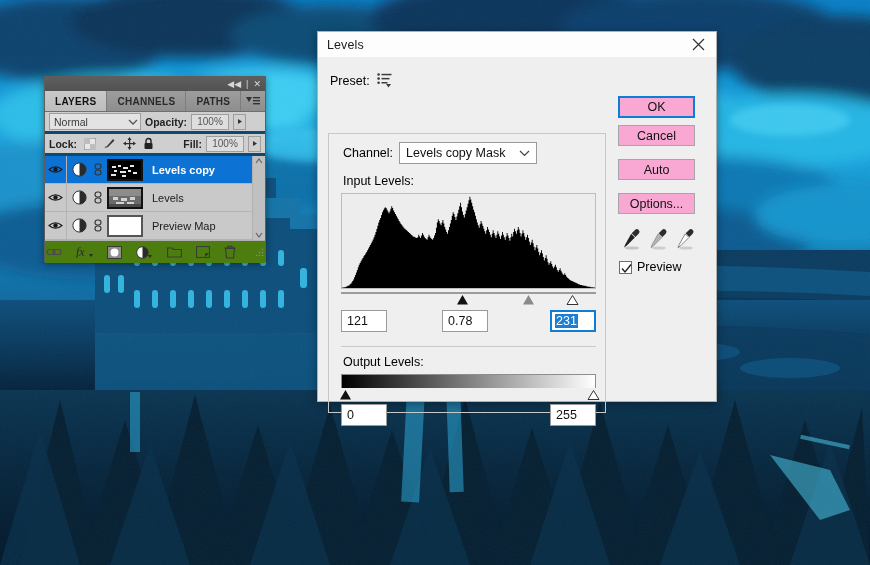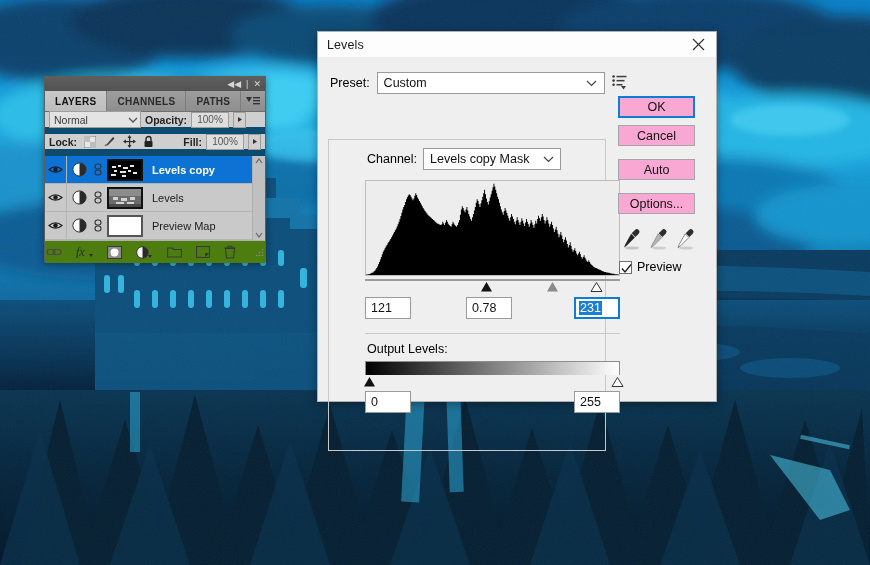--- a/index.html
+++ b/index.html
@@ -48,24 +48,23 @@
     height: 22px; display: flex; align-items: center;
     padding: 0 4px 0 6px; font-size: 12.5px; color: #111;
   }
   .combo .cv { flex: 1; white-space: nowrap; overflow: hidden; }
   .combo .chev { width: 16px; display: flex; align-items: center; justify-content: center; }
   #preset-combo { width: 228px; }
   .preset-menu-icon { width: 16px; height: 18px; cursor: pointer; }
 
   
   .groupbox {
-    position: absolute; left: 10px; top: 81px;
-    width: 278px; height: 312px;
+    position: absolute; left: 10px; top: 75px;
+    width: 278px; height: 280px;
     border: 1px solid #c8c8c8;
-    padding-left: 24px;
   }
   .gb-inner { padding: 16px 12px 0 12px; }
 
   .channel-row { display: flex; align-items: center; gap: 6px; margin: -8px 0 10px 2px; }
   #channel-combo { width: 138px; }
 
   .sec-label { font-size: 12.5px; margin: 0 0 5px 2px; }
 
   
   .hist-box {
@@ -160,21 +159,21 @@
     background: linear-gradient(to bottom, #c9c9c9, #bdbdbd);
     color: #111;
   }
   .lp-menu {
     margin-left: auto; display: flex; align-items: center;
     padding: 0 5px; cursor: pointer;
   }
   .lp-row1, .lp-row2 {
     height: 22px; display: flex; align-items: center;
     padding: 0 4px; gap: 4px;
-    background: #cfcfcf; border-bottom: 7px solid #0c4a6e;
+    background: #cfcfcf; border-bottom: 3px solid #0c4a6e;
   }
   .blend-combo {
     width: 92px; height: 17px; background: #e3e3e3;
     border: 1px solid #9e9e9e; display: flex; align-items: center;
     padding: 0 2px 0 4px; font-size: 10.5px; color: #3a3a3a;
   }
   .blend-combo .cv { flex: 1; }
   .lbl { font-size: 10.5px; font-weight: bold; color: #222; }
   .numbox {
     width: 38px; height: 16px; background: #dedede;
@@ -673,28 +672,20 @@
       <svg width="13" height="13" viewBox="0 0 13 13">
         <path d="M1 1 L12 12 M12 1 L1 12" stroke="#333" stroke-width="1.2"></path>
       </svg>
     </div>
   </div>
 
   <div class="dlg-body">
 
     <div class="preset-row">
       <span class="preset-label">Preset:</span>
-      <div class="combo" id="preset-combo">
-        <span class="cv">Custom</span>
-        <span class="chev">
-          <svg width="11" height="7" viewBox="0 0 11 7">
-              <path d="M1 1 L5.5 5.5 L10 1" stroke="#444" fill="none" stroke-width="1.2"></path>
-            </svg>
-        </span>
-      </div>
       <span class="preset-menu-icon">
         <svg width="16" height="16" viewBox="0 0 16 16">
           <g fill="#3d3d3d">
             <circle cx="1.6" cy="2.5" r="1.3"></circle>
               <rect x="4.5" y="1.8" width="10" height="1.5"></rect>
             <circle cx="1.6" cy="6.6" r="1.3"></circle>
               <rect x="4.5" y="5.9" width="8" height="1.5"></rect>
             <circle cx="1.6" cy="10.7" r="1.3"></circle>
               <rect x="4.5" y="10" width="6" height="1.5"></rect>
           </g>
@@ -711,20 +702,21 @@
           <div class="combo" id="channel-combo">
             <span class="cv">Levels copy Mask</span>
             <span class="chev">
               <svg width="11" height="7" viewBox="0 0 11 7">
                   <path d="M1 1 L5.5 5.5 L10 1" stroke="#444" fill="none" stroke-width="1.2"></path>
                 </svg>
             </span>
           </div>
         </div>
 
+        <div class="sec-label">Input Levels:</div>
 
         <div class="hist-box">
           <svg id="hist-svg" viewBox="0 0 256 100" preserveAspectRatio="none">
               <path d="M0,100 L0.00,99.54 L0.94,99.54 L0.94,99.54 L1.88,99.54 L1.88,99.08 L2.82,99.08 L2.82,99.08 L3.76,99.08 L3.76,98.63 L4.71,98.63 L4.71,98.17 L5.65,98.17 L5.65,97.71 L6.59,97.71 L6.59,97.25 L7.53,97.25 L7.53,96.34 L8.47,96.34 L8.47,95.42 L9.41,95.42 L9.41,94.05 L10.35,94.05 L10.35,92.68 L11.29,92.68 L11.29,90.85 L12.24,90.85 L12.24,88.56 L13.18,88.56 L13.18,86.27 L14.12,86.27 L14.12,83.53 L15.06,83.53 L15.06,80.78 L16.00,80.78 L16.00,78.04 L16.94,78.04 L16.94,75.29 L17.88,75.29 L17.88,73.46 L18.82,73.46 L18.82,71.63 L19.76,71.63 L19.76,69.80 L20.71,69.80 L20.71,67.97 L21.65,67.97 L21.65,66.14 L22.59,66.14 L22.59,64.77 L23.53,64.77 L23.53,63.40 L24.47,63.40 L24.47,61.57 L25.41,61.57 L25.41,59.74 L26.35,59.74 L26.35,57.91 L27.29,57.91 L27.29,56.08 L28.24,56.08 L28.24,54.25 L29.18,54.25 L29.18,52.42 L30.12,52.42 L30.12,50.58 L31.06,50.58 L31.06,48.30 L32.00,48.30 L32.00,46.01 L32.94,46.01 L32.94,43.26 L33.88,43.26 L33.88,40.52 L34.82,40.52 L34.82,37.32 L35.76,37.32 L35.76,33.66 L36.71,33.66 L36.71,30.45 L37.65,30.45 L37.65,27.71 L38.59,27.71 L38.59,25.42 L39.53,25.42 L39.53,22.22 L40.47,22.22 L40.47,19.47 L41.41,19.47 L41.41,17.18 L42.35,17.18 L42.35,15.35 L43.29,15.35 L43.29,13.98 L44.24,13.98 L44.24,14.90 L45.18,14.90 L45.18,16.73 L46.12,16.73 L46.12,18.56 L47.06,18.56 L47.06,20.39 L48.00,20.39 L48.00,18.56 L48.94,18.56 L48.94,15.81 L49.88,15.81 L49.88,13.07 L50.82,13.07 L50.82,14.90 L51.76,14.90 L51.76,17.64 L52.71,17.64 L52.71,19.47 L53.65,19.47 L53.65,21.30 L54.59,21.30 L54.59,23.13 L55.53,23.13 L55.53,24.96 L56.47,24.96 L56.47,26.79 L57.41,26.79 L57.41,28.62 L58.35,28.62 L58.35,30.45 L59.29,30.45 L59.29,31.83 L60.24,31.83 L60.24,33.20 L61.18,33.20 L61.18,34.57 L62.12,34.57 L62.12,35.94 L63.06,35.94 L63.06,36.86 L64.00,36.86 L64.00,37.77 L64.94,37.77 L64.94,38.69 L65.88,38.69 L65.88,39.60 L66.82,39.60 L66.82,40.52 L67.76,40.52 L67.76,41.43 L68.71,41.43 L68.71,42.35 L69.65,42.35 L69.65,43.26 L70.59,43.26 L70.59,44.18 L71.53,44.18 L71.53,45.09 L72.47,45.09 L72.47,45.55 L73.41,45.55 L73.41,46.01 L74.35,46.01 L74.35,46.47 L75.29,46.47 L75.29,46.92 L76.24,46.92 L76.24,46.01 L77.18,46.01 L77.18,43.26 L78.12,43.26 L78.12,45.09 L79.06,45.09 L79.06,46.92 L80.00,46.92 L80.00,44.18 L80.94,44.18 L80.94,41.43 L81.88,41.43 L81.88,43.26 L82.82,43.26 L82.82,45.55 L83.76,45.55 L83.76,46.92 L84.71,46.92 L84.71,47.84 L85.65,47.84 L85.65,48.75 L86.59,48.75 L86.59,46.01 L87.53,46.01 L87.53,43.26 L88.47,43.26 L88.47,45.09 L89.41,45.09 L89.41,46.92 L90.35,46.92 L90.35,47.84 L91.29,47.84 L91.29,48.75 L92.24,48.75 L92.24,46.92 L93.18,46.92 L93.18,44.18 L94.12,44.18 L94.12,41.43 L95.06,41.43 L95.06,35.94 L96.00,35.94 L96.00,30.45 L96.94,30.45 L96.94,26.79 L97.88,26.79 L97.88,28.62 L98.82,28.62 L98.82,31.37 L99.76,31.37 L99.76,33.20 L100.71,33.20 L100.71,30.45 L101.65,30.45 L101.65,27.71 L102.59,27.71 L102.59,31.37 L103.53,31.37 L103.53,35.03 L104.47,35.03 L104.47,37.77 L105.41,37.77 L105.41,40.52 L106.35,40.52 L106.35,42.35 L107.29,42.35 L107.29,38.69 L108.24,38.69 L108.24,35.03 L109.18,35.03 L109.18,31.37 L110.12,31.37 L110.12,27.71 L111.06,27.71 L111.06,23.13 L112.00,23.13 L112.00,19.47 L112.94,19.47 L112.94,21.30 L113.88,21.30 L113.88,24.50 L114.82,24.50 L114.82,27.71 L115.76,27.71 L115.76,24.05 L116.71,24.05 L116.71,20.39 L117.65,20.39 L117.65,16.73 L118.59,16.73 L118.59,13.07 L119.53,13.07 L119.53,9.41 L120.47,9.41 L120.47,13.98 L121.41,13.98 L121.41,18.56 L122.35,18.56 L122.35,22.22 L123.29,22.22 L123.29,24.96 L124.24,24.96 L124.24,21.30 L125.18,21.30 L125.18,17.64 L126.12,17.64 L126.12,13.98 L127.06,13.98 L127.06,10.32 L128.00,10.32 L128.00,6.66 L128.94,6.66 L128.94,3.00 L129.88,3.00 L129.88,5.75 L130.82,5.75 L130.82,9.41 L131.76,9.41 L131.76,13.07 L132.71,13.07 L132.71,16.73 L133.65,16.73 L133.65,19.47 L134.59,19.47 L134.59,23.13 L135.53,23.13 L135.53,26.79 L136.47,26.79 L136.47,30.45 L137.41,30.45 L137.41,33.20 L138.35,33.20 L138.35,35.94 L139.29,35.94 L139.29,32.28 L140.24,32.28 L140.24,28.62 L141.18,28.62 L141.18,31.37 L142.12,31.37 L142.12,34.11 L143.06,34.11 L143.06,36.86 L144.00,36.86 L144.00,39.60 L144.94,39.60 L144.94,42.35 L145.88,42.35 L145.88,38.69 L146.82,38.69 L146.82,35.03 L147.76,35.03 L147.76,37.77 L148.71,37.77 L148.71,40.52 L149.65,40.52 L149.65,43.26 L150.59,43.26 L150.59,46.01 L151.53,46.01 L151.53,42.35 L152.47,42.35 L152.47,38.69 L153.41,38.69 L153.41,41.43 L154.35,41.43 L154.35,44.18 L155.29,44.18 L155.29,46.92 L156.24,46.92 L156.24,43.26 L157.18,43.26 L157.18,39.60 L158.12,39.60 L158.12,42.35 L159.06,42.35 L159.06,45.09 L160.00,45.09 L160.00,47.84 L160.94,47.84 L160.94,44.18 L161.88,44.18 L161.88,40.52 L162.82,40.52 L162.82,43.26 L163.76,43.26 L163.76,46.01 L164.71,46.01 L164.71,48.75 L165.65,48.75 L165.65,45.09 L166.59,45.09 L166.59,41.43 L167.53,41.43 L167.53,44.18 L168.47,44.18 L168.47,46.92 L169.41,46.92 L169.41,49.67 L170.35,49.67 L170.35,46.01 L171.29,46.01 L171.29,42.35 L172.24,42.35 L172.24,45.09 L173.18,45.09 L173.18,40.52 L174.12,40.52 L174.12,36.86 L175.06,36.86 L175.06,39.60 L176.00,39.60 L176.00,42.35 L176.94,42.35 L176.94,38.69 L177.88,38.69 L177.88,35.03 L178.82,35.03 L178.82,37.77 L179.76,37.77 L179.76,41.43 L180.71,41.43 L180.71,45.09 L181.65,45.09 L181.65,42.35 L182.59,42.35 L182.59,38.69 L183.53,38.69 L183.53,41.43 L184.47,41.43 L184.47,45.09 L185.41,45.09 L185.41,48.75 L186.35,48.75 L186.35,46.01 L187.29,46.01 L187.29,43.26 L188.24,43.26 L188.24,46.92 L189.18,46.92 L189.18,50.58 L190.12,50.58 L190.12,54.25 L191.06,54.25 L191.06,51.50 L192.00,51.50 L192.00,48.75 L192.94,48.75 L192.94,52.42 L193.88,52.42 L193.88,56.08 L194.82,56.08 L194.82,59.74 L195.76,59.74 L195.76,56.99 L196.71,56.99 L196.71,54.25 L197.65,54.25 L197.65,57.91 L198.59,57.91 L198.59,61.57 L199.53,61.57 L199.53,65.23 L200.47,65.23 L200.47,62.48 L201.41,62.48 L201.41,59.74 L202.35,59.74 L202.35,63.40 L203.29,63.40 L203.29,67.06 L204.24,67.06 L204.24,70.72 L205.18,70.72 L205.18,67.97 L206.12,67.97 L206.12,65.23 L207.06,65.23 L207.06,68.89 L208.00,68.89 L208.00,72.55 L208.94,72.55 L208.94,75.29 L209.88,75.29 L209.88,73.46 L210.82,73.46 L210.82,71.63 L211.76,71.63 L211.76,74.38 L212.71,74.38 L212.71,77.12 L213.65,77.12 L213.65,78.95 L214.59,78.95 L214.59,77.12 L215.53,77.12 L215.53,75.29 L216.47,75.29 L216.47,78.04 L217.41,78.04 L217.41,80.78 L218.35,80.78 L218.35,82.61 L219.29,82.61 L219.29,80.78 L220.24,80.78 L220.24,78.95 L221.18,78.95 L221.18,81.70 L222.12,81.70 L222.12,83.53 L223.06,83.53 L223.06,85.36 L224.00,85.36 L224.00,86.27 L224.94,86.27 L224.94,84.44 L225.88,84.44 L225.88,86.27 L226.82,86.27 L226.82,88.10 L227.76,88.10 L227.76,89.02 L228.71,89.02 L228.71,89.93 L229.65,89.93 L229.65,90.85 L230.59,90.85 L230.59,91.76 L231.53,91.76 L231.53,92.22 L232.47,92.22 L232.47,92.68 L233.41,92.68 L233.41,93.14 L234.35,93.14 L234.35,93.59 L235.29,93.59 L235.29,94.05 L236.24,94.05 L236.24,94.51 L237.18,94.51 L237.18,94.97 L238.12,94.97 L238.12,95.42 L239.06,95.42 L239.06,95.88 L240.00,95.88 L240.00,96.34 L240.94,96.34 L240.94,96.80 L241.88,96.80 L241.88,96.80 L242.82,96.80 L242.82,97.25 L243.76,97.25 L243.76,97.25 L244.71,97.25 L244.71,97.71 L245.65,97.71 L245.65,97.71 L246.59,97.71 L246.59,98.17 L247.53,98.17 L247.53,98.17 L248.47,98.17 L248.47,98.63 L249.41,98.63 L249.41,98.63 L250.35,98.63 L250.35,98.63 L251.29,98.63 L251.29,99.08 L252.24,99.08 L252.24,99.08 L253.18,99.08 L253.18,99.08 L254.12,99.08 L254.12,99.54 L255.06,99.54 L255.06,99.54 L256.00,99.54 L256,100 Z" fill="#000"></path>
             </svg>
         </div>
 
         <div class="slider-strip">
           <div class="rail"></div>
           <div class="knob" id="knob-black" style="left: 121px;">

